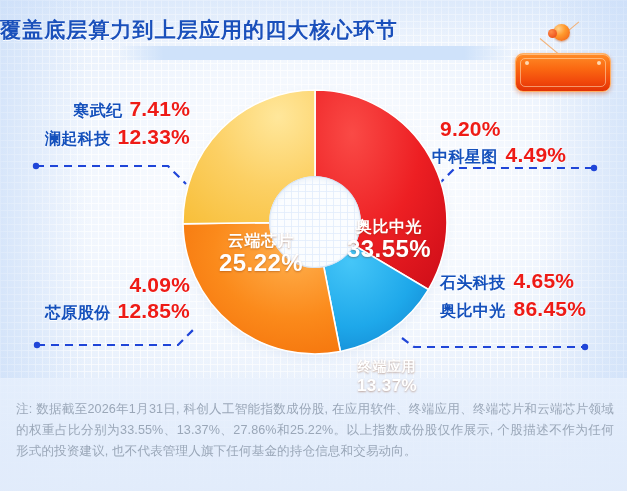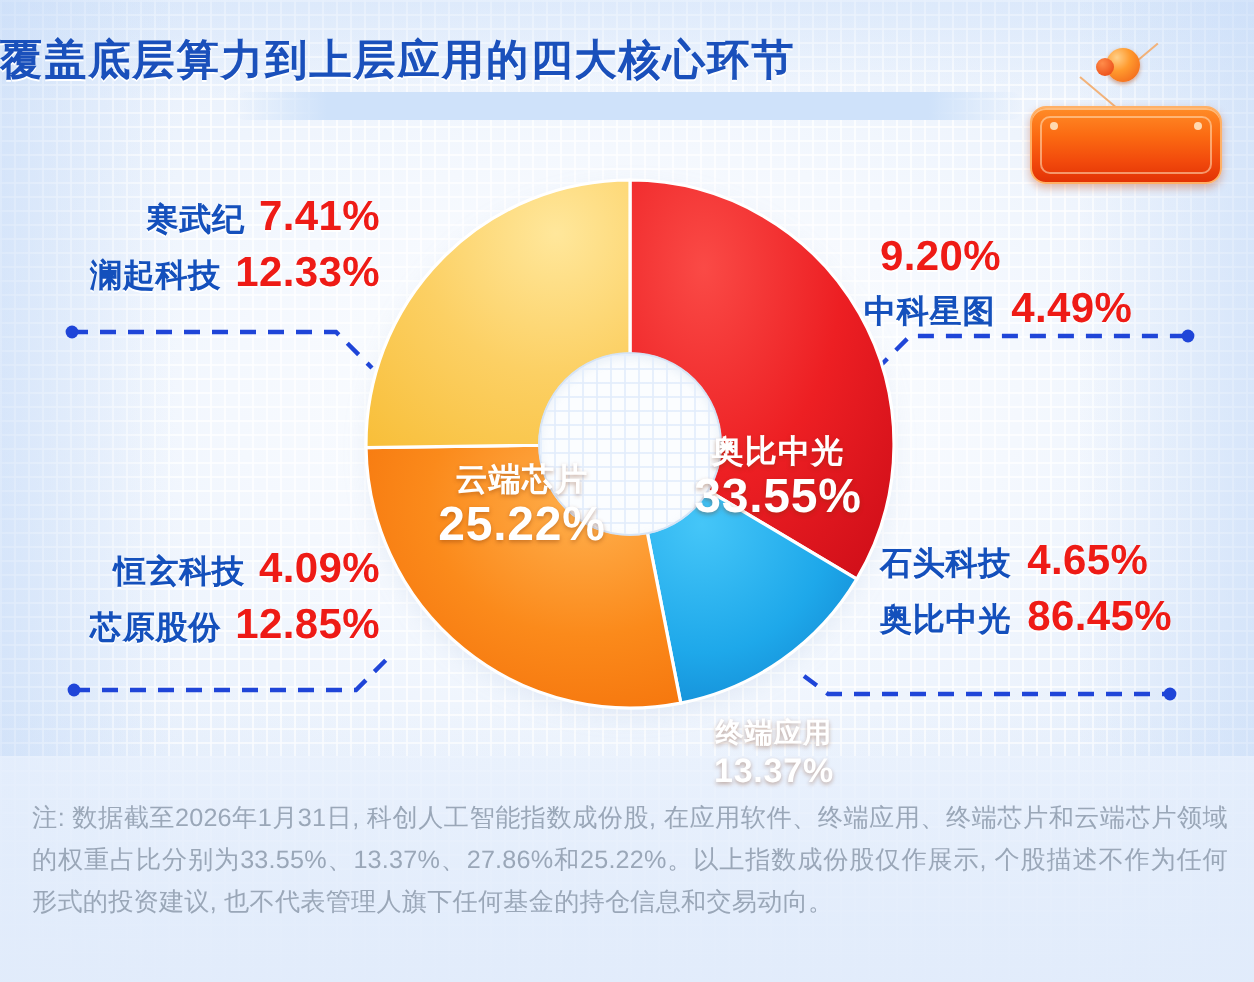--- a/index.html
+++ b/index.html
@@ -261,21 +261,20 @@
       <span class="pc">7.41%</span>
     </div>
     <div class="row">
       <span class="co">澜起科技</span>
       <span class="pc">12.33%</span>
     </div>
   </div>
 
   <div class="grp left g-bl">
     <div class="row">
-      <span class="co">恒玄科技</span>
       <span class="pc">4.09%</span>
     </div>
     <div class="row">
       <span class="co">芯原股份</span>
       <span class="pc">12.85%</span>
     </div>
   </div>
 
   <div class="grp right g-tr">
     <div class="row">

